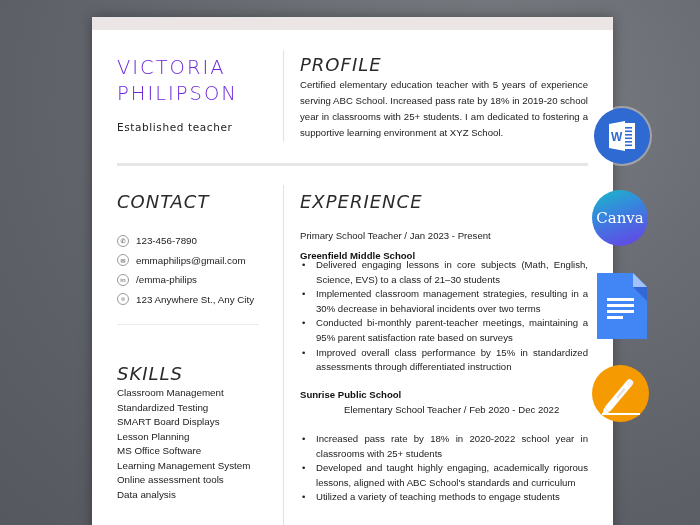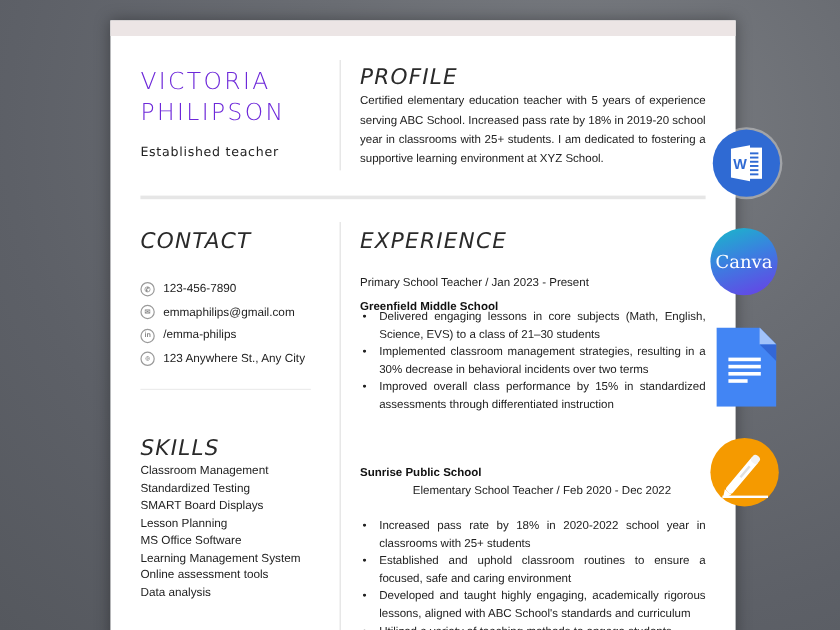--- a/index.html
+++ b/index.html
@@ -126,28 +126,28 @@
     <li class="skill-item">Data analysis</li>
   </ul>
 
   <div class="section-title" style="left:208px;top:174px;">EXPERIENCE</div>
 
   <div class="job-company" style="top:198px;margin-top:35px;">Greenfield Middle School</div>
   <div class="job-title" style="top:213px;">Primary School Teacher / Jan 2023 - Present</div>
   <ul class="bullets" style="top:241px;">
     <li class="bullet">Delivered engaging lessons in core subjects (Math, English, Science, EVS) to a class of 21–30 students</li>
     <li class="bullet">Implemented classroom management strategies, resulting in a 30% decrease in behavioral incidents over two terms</li>
+    <li class="bullet">Conducted bi-monthly parent-teacher meetings, maintaining a 95% parent satisfaction rate based on surveys</li>
     <li class="bullet">Improved overall class performance by 15% in standardized assessments through differentiated instruction</li>
   </ul>
 
   <div class="job-company" style="top:372px;">Sunrise Public School</div>
   <div class="job-title" style="top:387px;padding-left:44px;">Elementary School Teacher / Feb 2020 - Dec 2022</div>
   <ul class="bullets" style="top:415px;">
     <li class="bullet">Increased pass rate by 18% in 2020-2022 school year in classrooms with 25+ students</li>
-    <li class="bullet">Established and uphold classroom routines to ensure a focused, safe and caring environment</li>
     <li class="bullet">Developed and taught highly engaging, academically rigorous lessons, aligned with ABC School's standards and curriculum</li>
     <li class="bullet">Utilized a variety of teaching methods to engage students</li>
   </ul>
 </div>
 
 <div class="app-icon word">
   <svg class="word-doc" viewBox="0 0 27 32">
     <rect x="9" y="3" width="17" height="26" fill="#ffffff"></rect>
     <rect x="12" y="7" width="11" height="1.6" fill="#2f6ad3"></rect>
     <rect x="12" y="10.5" width="11" height="1.6" fill="#2f6ad3"></rect>

